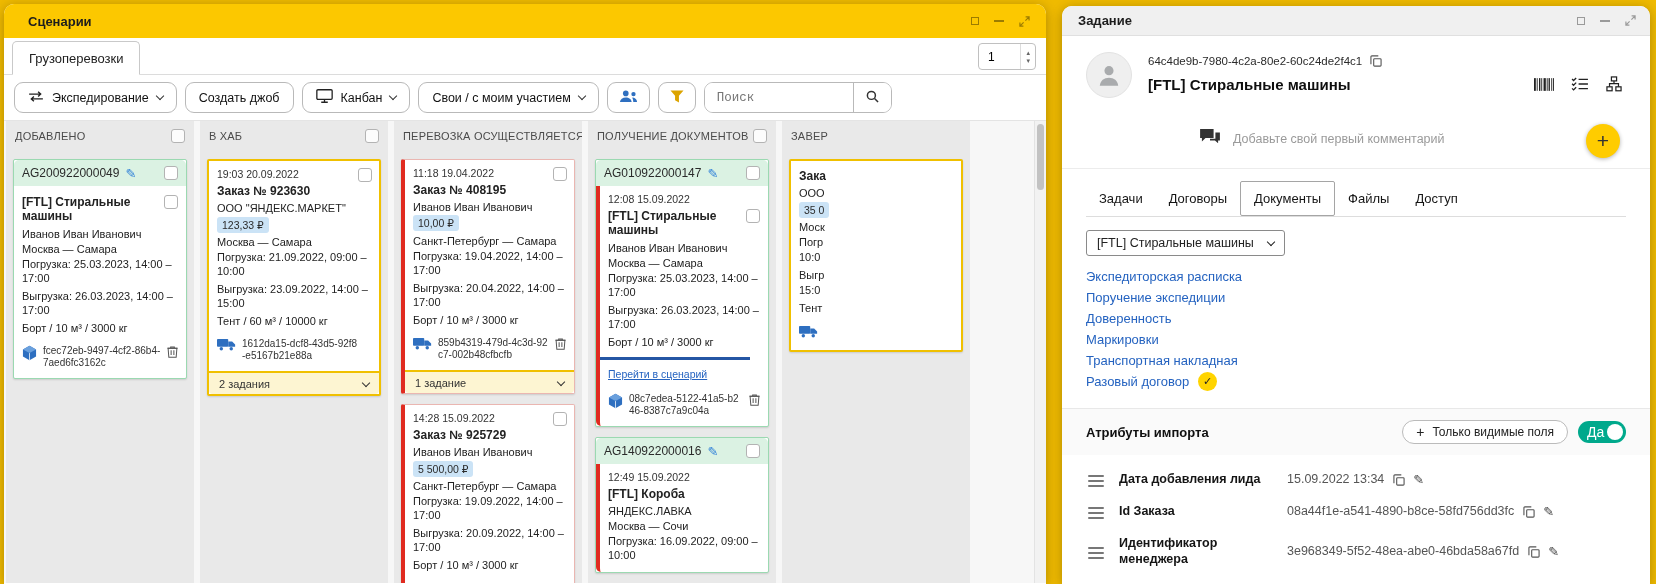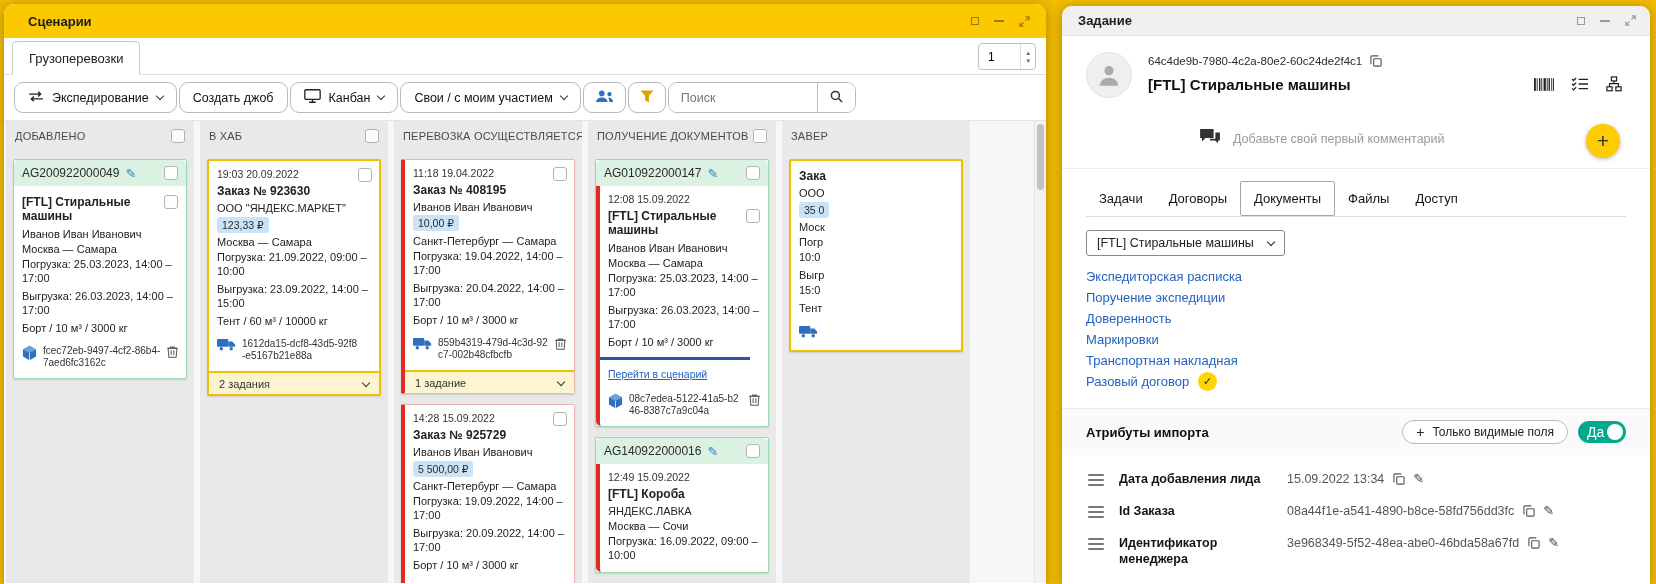--- a/index.html
+++ b/index.html
@@ -17,26 +17,26 @@
   .sq{width:8px;height:8px;border:1.4px solid currentColor;display:inline-block;cursor:pointer}
   .dash{width:10px;height:2px;background:currentColor;display:inline-block;cursor:pointer}
   .expand{display:inline-flex;cursor:pointer}
 
   .lw-tabrow{position:relative;height:37px;background:#fff;border-bottom:1px solid #dcdcdc}
   .lw-tab{position:absolute;left:8px;bottom:-1px;height:32px;padding:16px 16px;border:1px solid #c9c9c9;border-bottom:1px solid #fff;border-radius:5px 5px 0 0;display:flex;align-items:center;font-size:13px;background:#fff;cursor:pointer}
   .page-box{position:absolute;right:10px;top:5px;width:58px;height:27px;border:1px solid #c0c0c0;border-radius:4px;display:flex;align-items:center;background:#fff;overflow:hidden}
   .page-box input{border:none;outline:none;width:32px;padding-left:9px;font-size:12px;font-family:inherit}
   .stepper{margin-left:auto;display:flex;flex-direction:column;align-items:center;border-left:1px solid #ddd;height:100%;justify-content:center;padding:0 5px;color:#666;font-size:7px;line-height:8px;cursor:pointer}
 
-  .lw-toolbar{height:46px;display:flex;align-items:center;gap:2px;padding:0 10px;background:#fff;border-bottom:1px solid #e4e4e4}
+  .lw-toolbar{height:46px;display:flex;align-items:center;gap:8px;padding:0 10px;background:#fff;border-bottom:1px solid #e4e4e4}
   .tbtn{height:31px;display:inline-flex;align-items:center;gap:8px;padding:0 13px;border:1.5px solid #b9b9b9;border-radius:9px;background:#fff;font-size:12.5px;color:#111;font-family:inherit;cursor:pointer;white-space:nowrap}
   .tbtn.icon-only{padding:0 11px}
   .chev-dn{width:6px;height:6px;border-right:1.6px solid #333;border-bottom:1.6px solid #333;transform:rotate(45deg);margin-top:-4px;display:inline-block}
   .search-wrap{height:31px;display:flex;align-items:stretch;border:1.5px solid #b9b9b9;border-radius:9px;overflow:hidden;background:#fff}
-  .search-wrap input{border:none;outline:none;width:148px;padding:0 12px;font-size:12.5px;font-family:Liberation Sans, sans-serif;color:#8b5cf6}
+  .search-wrap input{border:none;outline:none;width:148px;padding:0 12px;font-size:12.5px;font-family:Liberation Mono, monospace;color:#8b5cf6}
   .search-btn{width:38px;border-left:1.5px solid #b9b9b9;display:flex;align-items:center;justify-content:center;cursor:pointer;background:#fff}
 
   .board{position:relative;height:462px;background:#f7f7f7;display:flex;gap:6px;padding:0 0 0 2px;overflow:hidden}
   .col{width:188px;flex:none;background:#e9e9e9;display:flex;flex-direction:column}
   .col-head{height:30px;flex:none;display:flex;align-items:center;padding:0 9px;font-size:11px;color:#4a4a4a;letter-spacing:.2px;white-space:nowrap;overflow:hidden}
   .col-head .cb{margin-left:auto;background:#fcfcfc}
   .col-cards{flex:1;padding:4px 7px;overflow:hidden}
   .cb{width:14px;height:14px;border:1px solid #b3b3b3;border-radius:3px;background:#fff;flex:none;display:inline-block;cursor:pointer}
 
   .card{position:relative;background:#fff;border-radius:2px;margin:4px 0 10px;font-size:11px;color:#222;line-height:14px;box-shadow:0 1px 2px rgba(0,0,0,.13)}
@@ -98,21 +98,21 @@
   .check-badge{width:19px;height:19px;border-radius:50%;background:#ffd400;display:inline-flex;align-items:center;justify-content:center;font-size:11px;color:#222;font-weight:bold;flex:none}
 
   .attrs-head{margin-top:16px;border-top:1px solid #e8e8e8;background:#fafafa;padding:11px 24px;display:flex;align-items:center}
   .attrs-title{font-weight:bold;font-size:13px;color:#0f0f0f;flex:1}
   .pill-btn{display:inline-flex;align-items:center;gap:8px;border:1.5px solid #bbb;border-radius:15px;padding:4px 13px;font-size:12px;color:#222;background:#fff;cursor:pointer;font-family:inherit}
   .pill-btn .plus{font-size:14px;line-height:1}
   .toggle{margin-left:10px;width:48px;height:22px;border-radius:11px;background:#00a98c;display:flex;align-items:center;color:#fff;font-size:14px;padding-left:9px;position:relative;cursor:pointer;flex:none}
   .toggle .knob{position:absolute;right:3px;top:3px;width:16px;height:16px;border-radius:50%;background:#fff}
 
   .attr-rows{padding:8px 0 0}
-  .attr-row{display:flex;align-items:flex-start;padding:8px 24px}
+  .attr-row{display:flex;align-items:center;padding:8px 24px}
   .burger{width:16px;margin:3px 15px 0 2px;display:flex;flex-direction:column;gap:3px;cursor:pointer;flex:none}
   .burger i{height:2px;background:#777;border-radius:1px;display:block}
   .attr-label{width:168px;font-weight:bold;font-size:12.5px;color:#151515;line-height:16px;padding-right:10px;flex:none}
   .attr-value{font-size:12.5px;color:#555;line-height:16px;margin-right:9px}
   .row-icons{display:flex;gap:8px;align-items:center;margin-top:1px}
   .row-icons .pencil-dark{color:#444;font-size:13px;cursor:pointer;line-height:1}
 </style>
 </head>
 <body>
 

